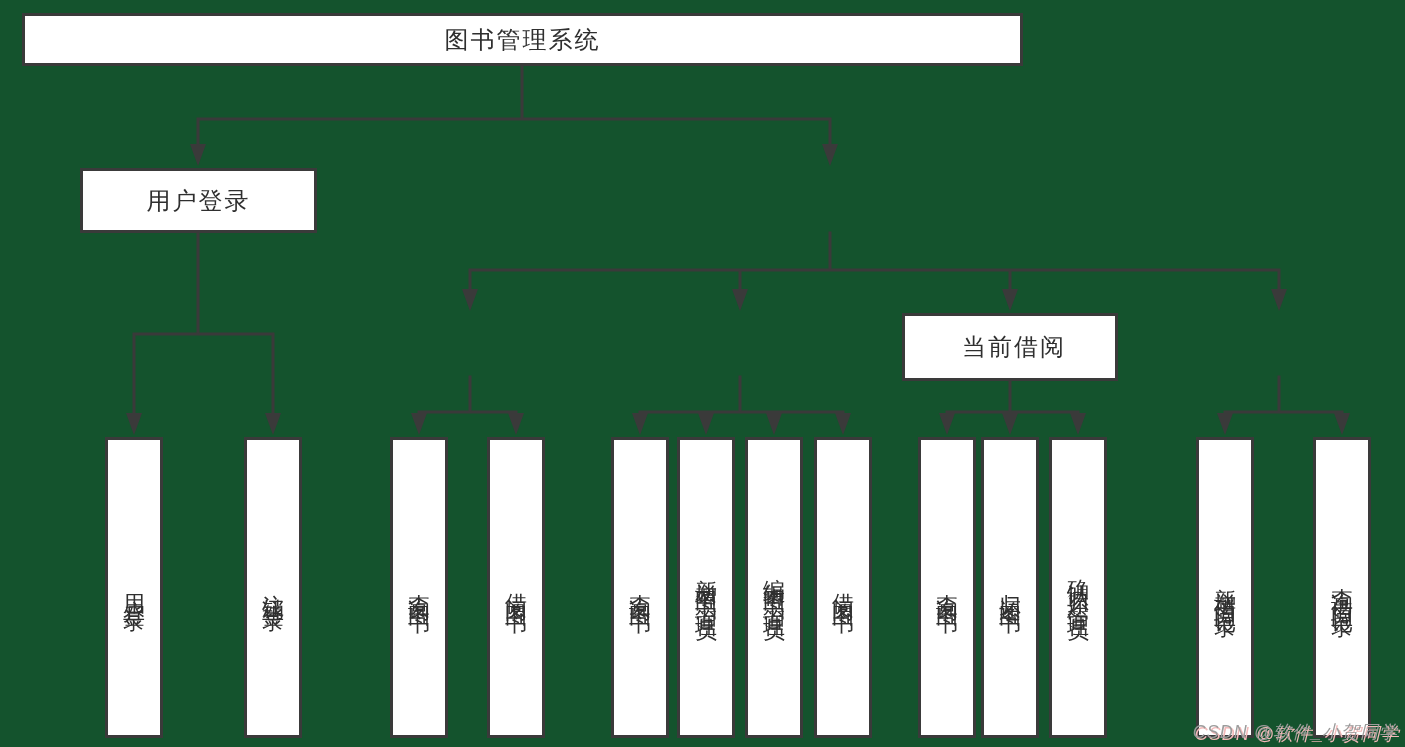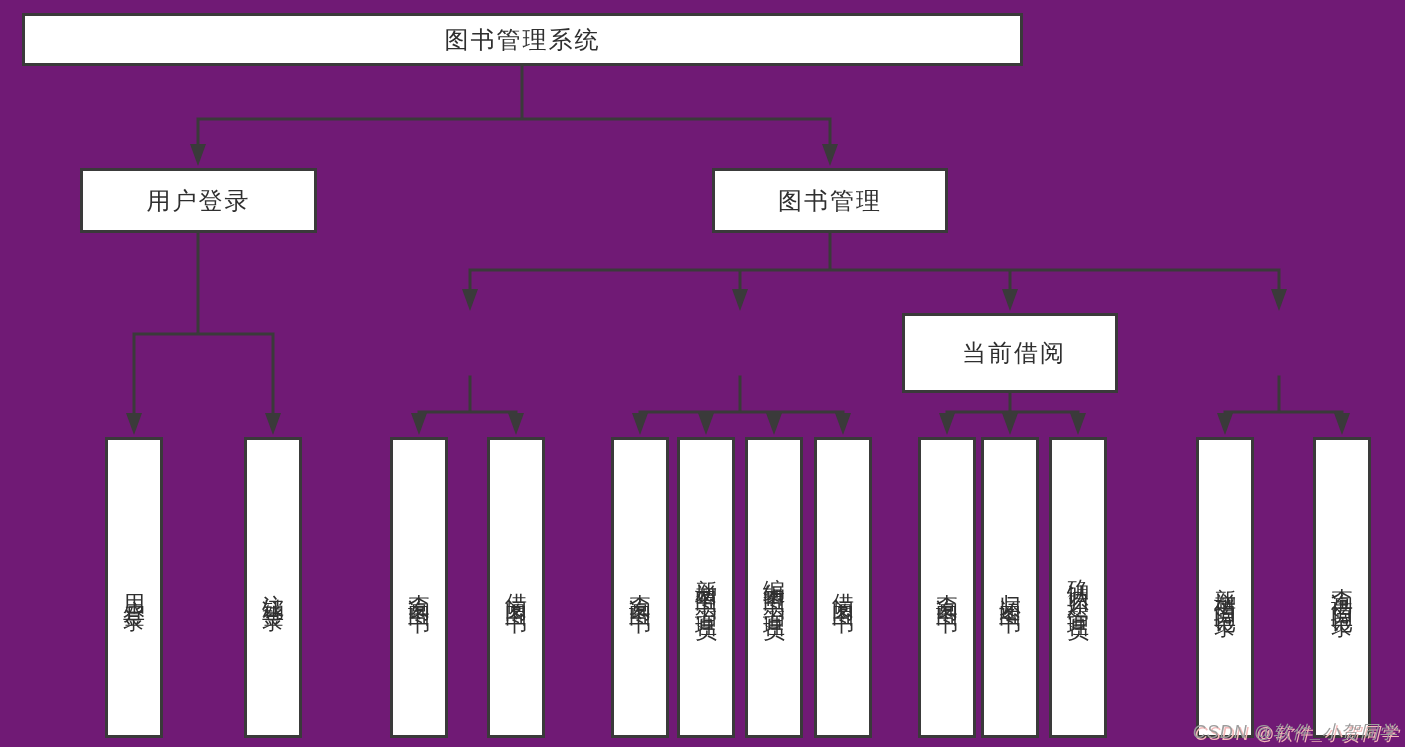--- a/index.html
+++ b/index.html
@@ -3,21 +3,21 @@
 <meta charset="utf-8">
 <style>
   :root{
     --line:#3a3a3a;
     --text:#2f2f2f;
     --wm:#9c9c9c;
     --wm-shadow:#f3b9b9;
   }
   html,body{margin:0;padding:0;background:#fff;}
   #stage{
-    position:relative;width:1405px;height:747px;background:#701a75;overflow:hidden;
+    position:relative;width:1405px;height:747px;background:#14532d;overflow:hidden;
     font-family:"Liberation Sans","DejaVu Sans",sans-serif;color:var(--text);
   }
   #wires{position:absolute;left:0;top:0;width:1405px;height:747px;color:var(--line);}
   .node{
     position:absolute;box-sizing:border-box;background:#fff;
     border:3px solid var(--line);
     display:flex;align-items:center;justify-content:center;
     font-size:24px;letter-spacing:2px;white-space:nowrap;
   }
   .leaf{
@@ -80,23 +80,22 @@
       <polygon points="1010,435 1002,413 1018,413"></polygon>
       <polygon points="1078,435 1070,413 1086,413"></polygon>
       <polygon points="1225,435 1217,413 1233,413"></polygon>
       <polygon points="1342,435 1334,413 1350,413"></polygon>
     </g>
   </svg>
 
   <div class="node" style="left:22px;top:13px;width:1001px;height:53px;">图书管理系统</div>
 
   <div class="node" style="left:80px;top:168px;width:237px;height:65px;">用户登录</div>
-  <div class="node" style="left:712px;top:168px;width:236px;height:65px;">图书管理</div>
 
-  <div class="node" style="left:902px;top:313px;width:216px;height:80px;padding-left:8px;">当前借阅</div>
+  <div class="node" style="left:902px;top:313px;width:216px;height:68px;padding-left:8px;">当前借阅</div>
 
   <div class="leaf" style="left:105px;">用户登录</div>
   <div class="leaf" style="left:244px;">注销登录</div>
 
   <div class="leaf" style="left:390px;">查询图书</div>
   <div class="leaf" style="left:487px;">借阅图书</div>
 
   <div class="leaf" style="left:611px;">查询图书</div>
   <div class="leaf" style="left:677px;">新增图书（管理员）</div>
   <div class="leaf" style="left:745px;">编辑图书（管理员）</div>

